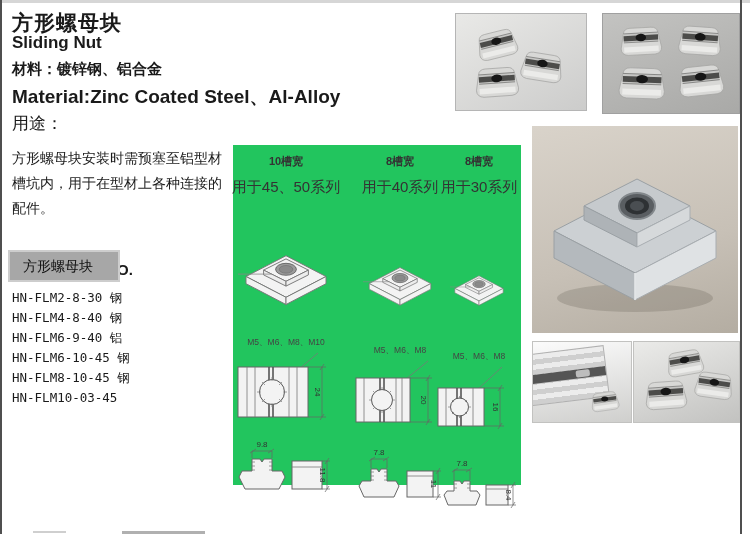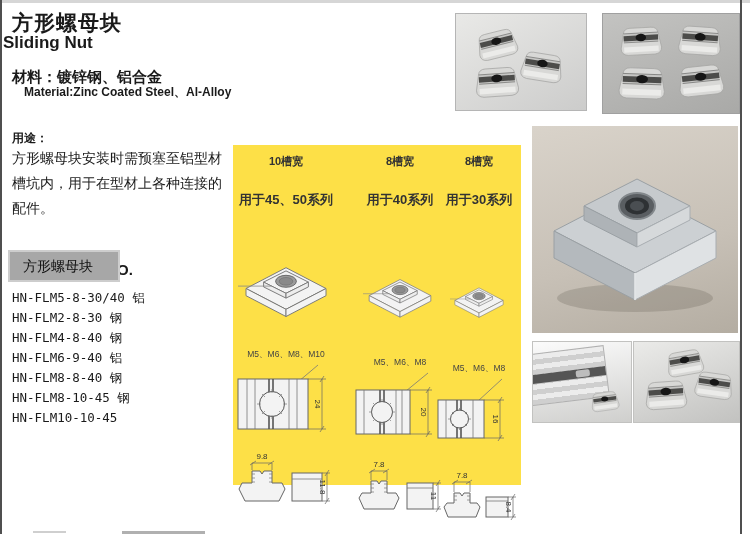--- a/index.html
+++ b/index.html
@@ -7,41 +7,41 @@
     width:750px;height:534px;position:relative;background:#ffffff;
     font-family:"Liberation Sans", sans-serif;color:#1a1a1a;overflow:hidden;
   }
   .edge{position:absolute;background:#4f4f4f;}
   .edge-left{left:0;top:0;width:2px;height:534px;}
   .edge-right{left:740px;top:0;width:2px;height:534px;}
   .edge-top{left:0;top:0;width:750px;height:3px;background:#d6d6d6;}
 
   
   .title-cn{position:absolute;left:12px;top:9px;font-size:21px;font-weight:bold;letter-spacing:1px;}
-  .title-en{position:absolute;left:3px;top:33px;font-size:17px;font-weight:bold;}
-  .material-cn{position:absolute;left:12px;top:60px;font-size:15px;font-weight:bold;margin-top:8px;}
-  .material-en{position:absolute;left:24px;top:84px;font-size:12px;font-weight:bold;}
-  .usage-h{position:absolute;left:12px;top:130px;font-size:12px;font-weight:bold;}
+  .title-en{position:absolute;left:12px;top:33px;font-size:17px;font-weight:bold;}
+  .material-cn{position:absolute;left:12px;top:60px;font-size:15px;font-weight:bold;}
+  .material-en{position:absolute;left:12px;top:84px;font-size:19px;font-weight:bold;}
+  .usage-h{position:absolute;left:12px;top:112px;font-size:17px;font-weight:normal;}
   .usage-p{position:absolute;left:12px;top:146px;width:210px;font-size:14px;line-height:25px;}
   .order-h{position:absolute;left:12px;top:222px;font-size:15px;font-weight:bold;margin-top:39px;}
   .badge{
     position:absolute;left:8px;top:250px;width:95px;height:28px;line-height:28px;
     background:#a7a7a7;border:2px solid #cdcdcd;color:#111;font-size:14px;padding-left:13px;
   }
   .order-list{position:absolute;left:12px;top:288px;font-family:"DejaVu Sans Mono", monospace;font-size:12.5px;}
   .order-list .row{height:20px;line-height:20px;white-space:nowrap;}
 
   
-  .panel{position:absolute;left:233px;top:145px;width:288px;height:340px;background:#fde047;}
+  .panel{position:absolute;left:233px;top:145px;width:288px;height:340px;background:#22c55e;}
   .diag-col{position:absolute;top:0;display:flex;flex-direction:column;align-items:center;}
   .col-1{left:2px;width:102px;}
   .col-2{left:120px;width:94px;}
   .col-3{left:204px;width:84px;}
   .slot-header{margin-top:9px;font-size:11px;font-weight:bold;color:#333;}
-  .series-header{margin-top:22px;font-size:13px;font-weight:bold;color:#333;white-space:nowrap;}
+  .series-header{margin-top:9px;font-size:15px;font-weight:normal;color:#333;white-space:nowrap;}
   .iso-wrap{height:110px;display:flex;align-items:flex-end;justify-content:center;width:100%;}
   .pb0{padding-bottom:0;} .pb8{padding-bottom:8px;} .pb14{padding-bottom:14px;}
   .thread-label{margin-top:30px;font-size:8.5px;color:#444;white-space:nowrap;}
   svg.topview{margin-top:2px;}
   svg.xsection{margin-top:14px;}
   .draw-stroke{stroke:#666;fill:#f3f3f3;stroke-width:1;}
   .thinline{stroke:#777;stroke-width:0.8;fill:none;}
   .groove{stroke:#555;stroke-width:1.6;fill:none;}
   .dimline{stroke:#666;stroke-width:0.7;fill:none;}
   .dimtext{font-size:8px;fill:#333;font-family:"Liberation Sans", sans-serif;}
@@ -101,27 +101,26 @@
 <div class="title-cn">方形螺母块</div>
 <div class="title-en">Sliding Nut</div>
 <div class="material-cn">材料：镀锌钢、铝合金</div>
 <div class="material-en">Material:Zinc Coated Steel、Al-Alloy</div>
 <div class="usage-h">用途：</div>
 <div class="usage-p">方形螺母块安装时需预塞至铝型材槽坑内，用于在型材上各种连接的配件。</div>
 <div class="order-h">订货号 Order NO.</div>
 <div class="badge">方形螺母块</div>
 
 <div class="order-list">
-  <div class="row">HN-FLM5-8-30/40 铝</div>
   <div class="row">HN-FLM2-8-30 钢</div>
   <div class="row">HN-FLM4-8-40 钢</div>
   <div class="row">HN-FLM6-9-40 铝</div>
-  <div class="row">HN-FLM8-8-40 钢</div>
+  <div class="row">HN-FLM6-10-45 钢</div>
   <div class="row">HN-FLM8-10-45 钢</div>
-  <div class="row">HN-FLM10-10-45</div>
+  <div class="row">HN-FLM10-03-45</div>
 </div>
 
 <div class="panel">
 
   <div class="diag-col col-1">
     <div class="slot-header">10槽宽</div>
     <div class="series-header">用于45、50系列</div>
     <div class="iso-wrap pb0">
       <svg width="96" height="69" viewBox="0 0 120 86">
           <use href="#iso-nut"></use>

